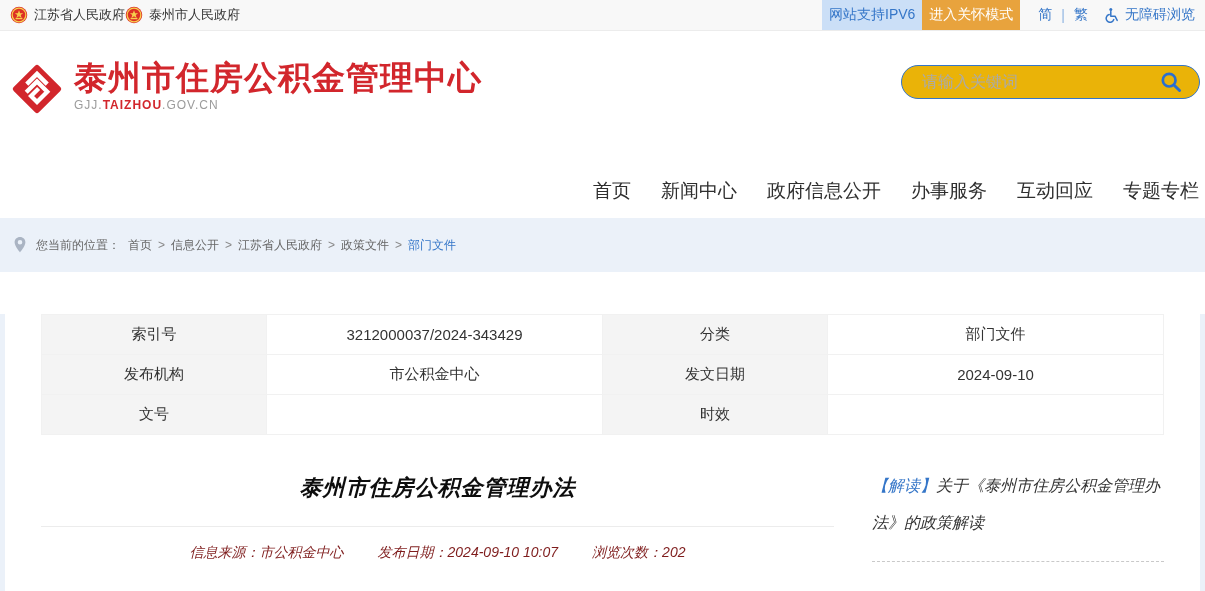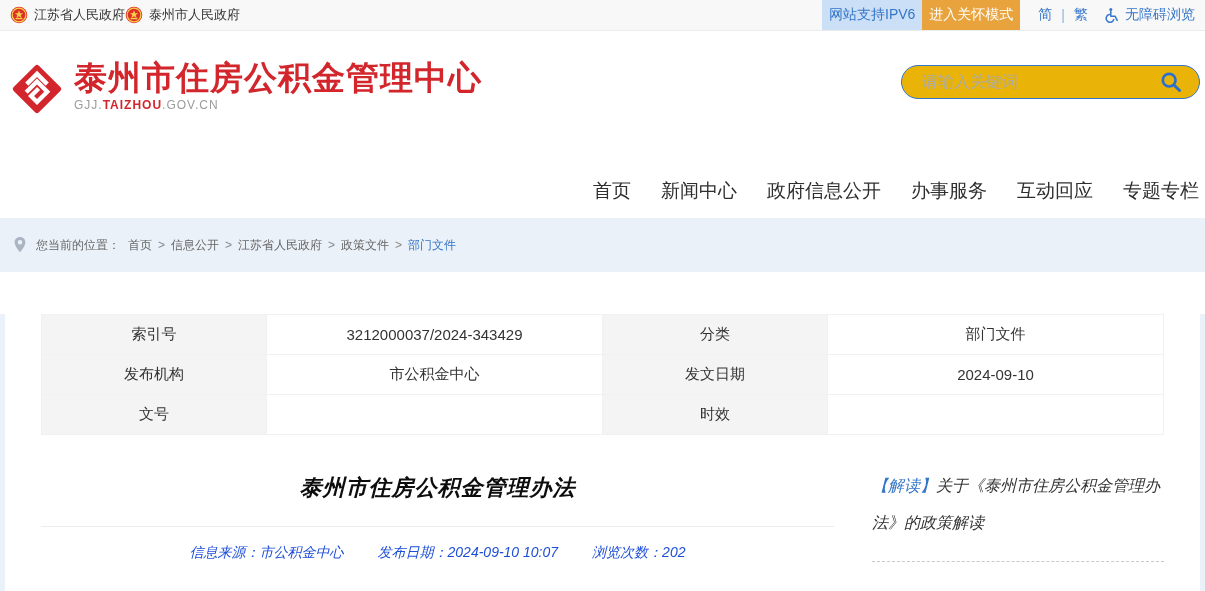--- a/index.html
+++ b/index.html
@@ -92,21 +92,21 @@
 
   .article-row { display: flex; align-items: flex-end; font-style: italic; }
   .article-left { flex: 1; min-width: 0; }
   .article-title {
     margin-top: 29px; text-align: center;
     font-size: 22px; font-weight: bold; color: #0d0d0d; letter-spacing: 1px;
   }
   .article-divider { margin-top: 23px; border-top: 1px solid #ececec; }
   .article-meta {
     margin-top: 17px; text-align: center;
-    font-size: 14px; color: #1d4ed8;
+    font-size: 14px; color: #7f1d1d;
     display: flex; justify-content: center; gap: 34px;
   }
   .sidebar { width: 292px; margin-left: 38px; }
   .related-link {
     display: block; margin-top: 32px;
     font-size: 16px; color: #333; line-height: 37px;
     padding-bottom: 20px; border-bottom: 1px dashed #c9c9c9;
     cursor: pointer;
   }
   .related-link .tag { color: #3576c8; }

